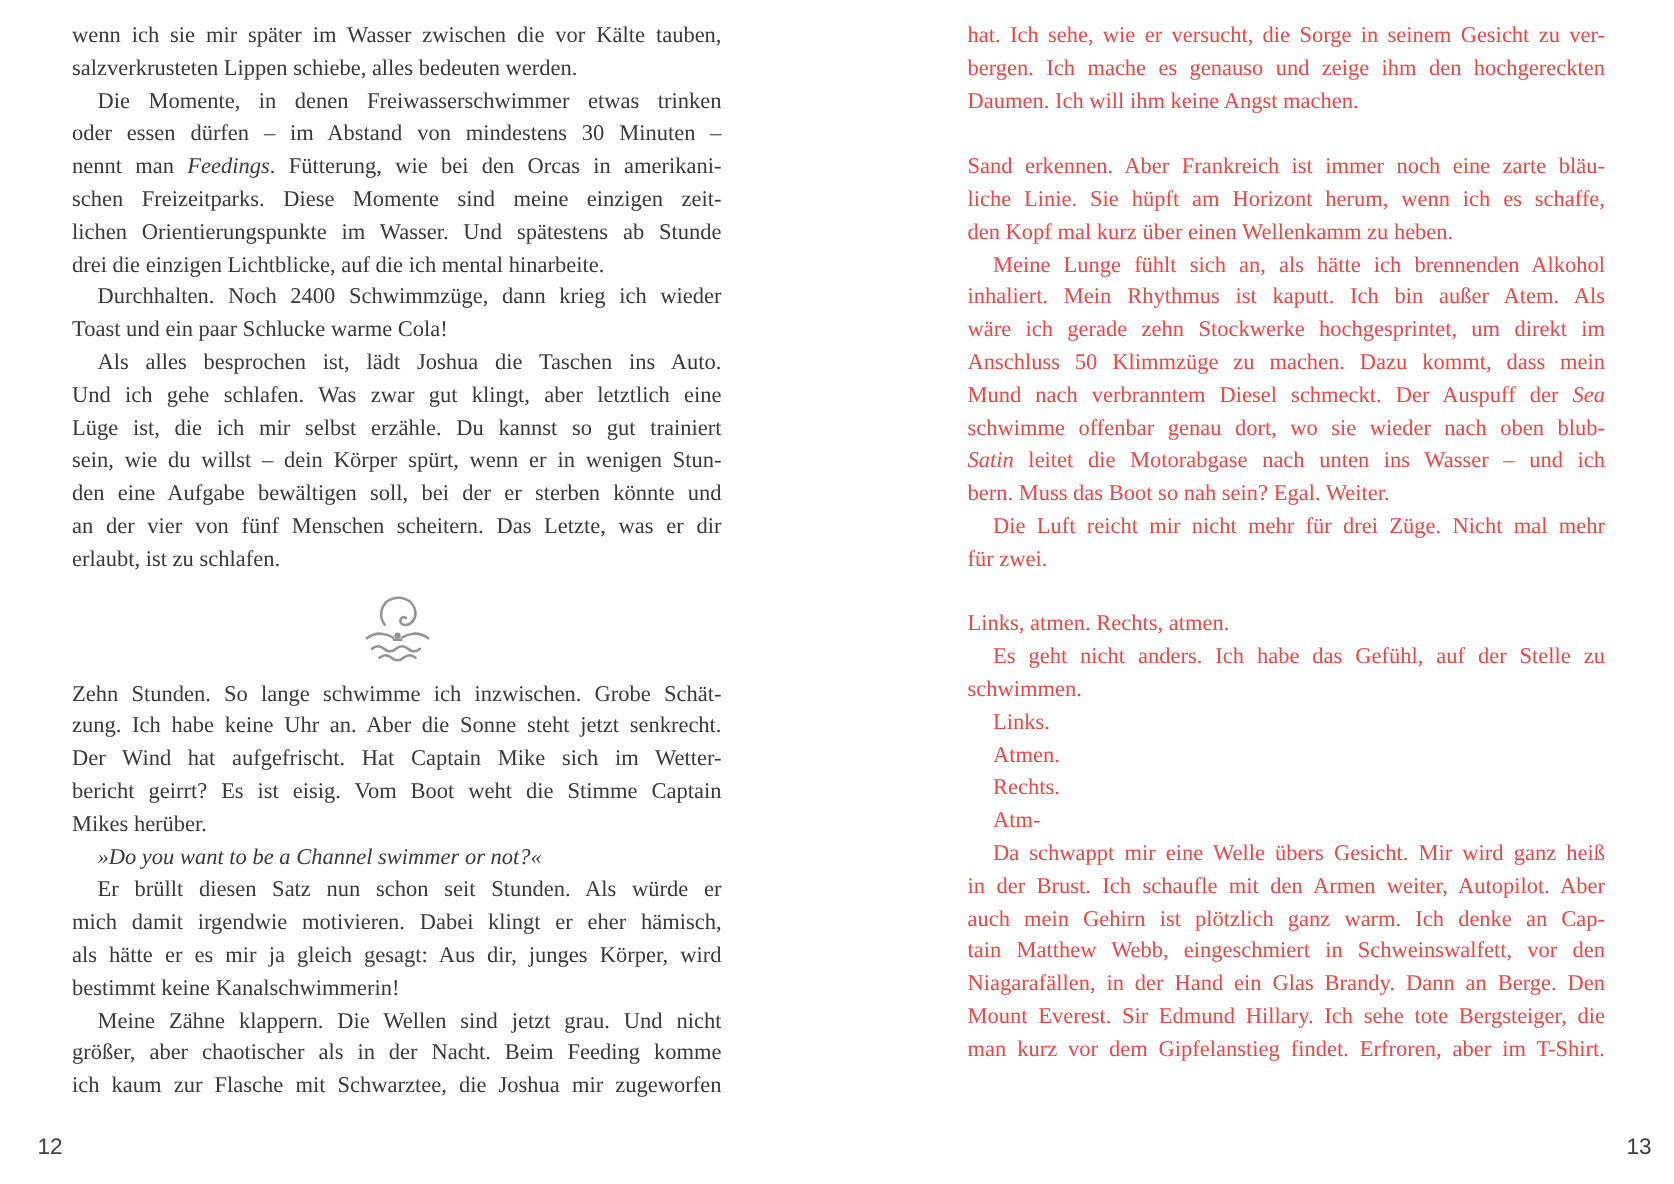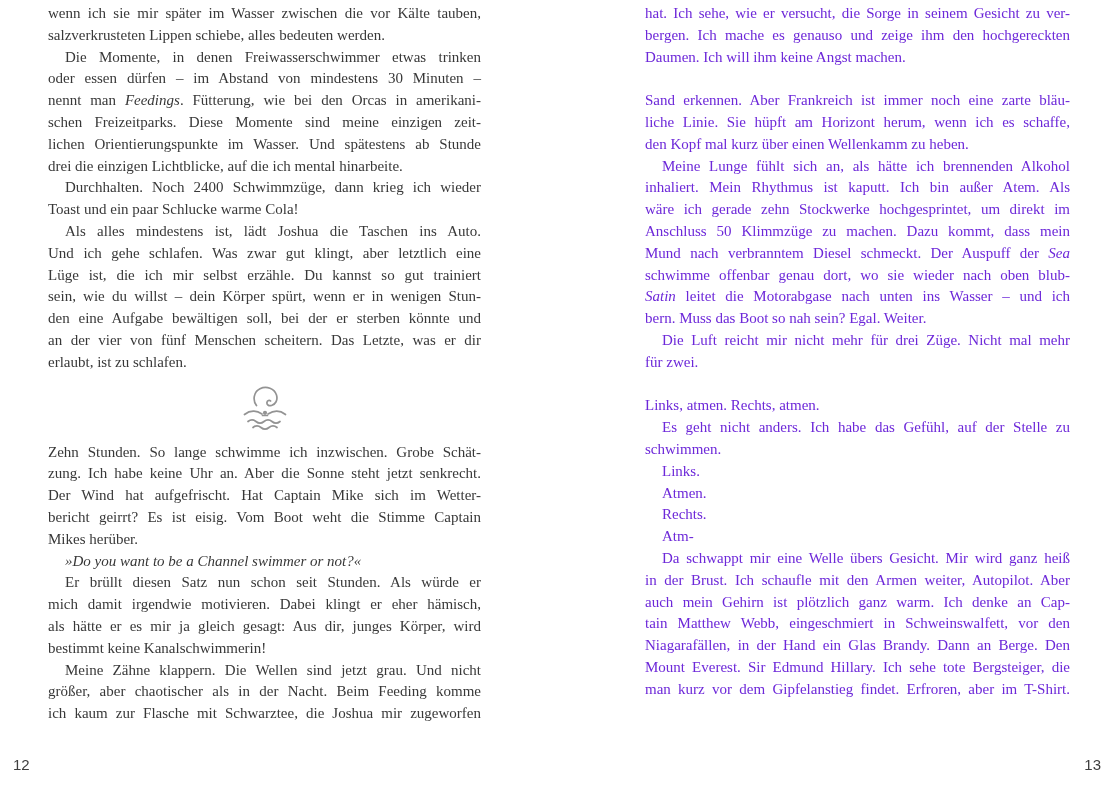--- a/index.html
+++ b/index.html
@@ -10,21 +10,21 @@
   #spread {
     position: relative;
     width: 1116px;
     height: 789px;
     background: #ffffff;
     overflow: hidden;
     font-family: "Liberation Serif", "DejaVu Serif", serif;
   }
   .page-text {
     position: absolute;
-    top: 3px;
+    top: 14px;
     font-size: 15px;
     line-height: 21.8px;
     color: #383838;
   }
   #left-text  { left: 48px;  width: 433px; }
   #right-text { left: 645px; width: 425px; }
   .line {
     text-align: left;
     white-space: normal;
   }
@@ -42,39 +42,39 @@
     justify-content: center;
     color: #939393;
   }
   .page-number {
     position: absolute;
     top: 756px;
     font-family: "Liberation Sans", "DejaVu Sans", sans-serif;
     font-size: 15px;
     color: #3f3f3f;
   }
-  #page-number-left  { left: 13px; }
+  #page-number-left  { left: 25px; }
   #page-number-right { right: 15px; text-align: right; }
 </style>
 </head>
 <body>
 
 <div id="spread">
   <div id="left-text" class="page-text" style="color: rgb(56, 56, 56);">
       <div class="line just"><span>wenn ich sie mir später im Wasser zwischen die vor Kälte tauben,</span></div>
       <div class="line"><span>salzverkrusteten Lippen schiebe, alles bedeuten werden.</span></div>
       <div class="line just indent"><span>Die Momente, in denen Freiwasserschwimmer etwas trinken</span></div>
       <div class="line just"><span>oder essen dürfen – im Abstand von mindestens 30 Minuten –</span></div>
       <div class="line just"><span>nennt man </span><i>Feedings</i><span>. Fütterung, wie bei den Orcas in amerikani-</span></div>
       <div class="line just"><span>schen Freizeitparks. Diese Momente sind meine einzigen zeit-</span></div>
       <div class="line just"><span>lichen Orientierungspunkte im Wasser. Und spätestens ab Stunde</span></div>
       <div class="line"><span>drei die einzigen Lichtblicke, auf die ich mental hinarbeite.</span></div>
       <div class="line just indent"><span>Durchhalten. Noch 2400 Schwimmzüge, dann krieg ich wieder</span></div>
       <div class="line"><span>Toast und ein paar Schlucke warme Cola!</span></div>
-      <div class="line just indent"><span>Als alles mindestens ist, lädt Joshua die Taschen ins Auto.</span></div>
+      <div class="line just indent"><span>Als alles besprochen ist, lädt Joshua die Taschen ins Auto.</span></div>
       <div class="line just"><span>Und ich gehe schlafen. Was zwar gut klingt, aber letztlich eine</span></div>
       <div class="line just"><span>Lüge ist, die ich mir selbst erzähle. Du kannst so gut trainiert</span></div>
       <div class="line just"><span>sein, wie du willst – dein Körper spürt, wenn er in wenigen Stun-</span></div>
       <div class="line just"><span>den eine Aufgabe bewältigen soll, bei der er sterben könnte und</span></div>
       <div class="line just"><span>an der vier von fünf Menschen scheitern. Das Letzte, was er dir</span></div>
       <div class="line"><span>erlaubt, ist zu schlafen.</span></div>
   <div class="ornament-row" style="color: rgb(147, 147, 147);">
     <svg width="46" height="50" viewBox="0 0 46 50" aria-hidden="true">
       <g fill="none" stroke="currentColor" stroke-width="1.7" stroke-linecap="round" stroke-linejoin="round">
 
@@ -98,21 +98,21 @@
       <div class="line"><span>Mikes herüber.</span></div>
       <div class="line indent"><i>»Do you want to be a Channel swimmer or not?«</i></div>
       <div class="line just indent"><span>Er brüllt diesen Satz nun schon seit Stunden. Als würde er</span></div>
       <div class="line just"><span>mich damit irgendwie motivieren. Dabei klingt er eher hämisch,</span></div>
       <div class="line just"><span>als hätte er es mir ja gleich gesagt: Aus dir, junges Körper, wird</span></div>
       <div class="line"><span>bestimmt keine Kanalschwimmerin!</span></div>
       <div class="line just indent"><span>Meine Zähne klappern. Die Wellen sind jetzt grau. Und nicht</span></div>
       <div class="line just"><span>größer, aber chaotischer als in der Nacht. Beim Feeding komme</span></div>
       <div class="line just"><span>ich kaum zur Flasche mit Schwarztee, die Joshua mir zugeworfen</span></div>
     </div>
-  <div id="right-text" class="page-text" style="color: #6d28d9;">
+  <div id="right-text" class="page-text" style="color: #ef4444;">
       <div class="line just"><span>hat. Ich sehe, wie er versucht, die Sorge in seinem Gesicht zu ver-</span></div>
       <div class="line just"><span>bergen. Ich mache es genauso und zeige ihm den hochgereckten</span></div>
       <div class="line"><span>Daumen. Ich will ihm keine Angst machen.</span></div>
       <div class="gap"></div>
       <div class="line just"><span>Sand erkennen. Aber Frankreich ist immer noch eine zarte bläu-</span></div>
       <div class="line just"><span>liche Linie. Sie hüpft am Horizont herum, wenn ich es schaffe,</span></div>
       <div class="line"><span>den Kopf mal kurz über einen Wellenkamm zu heben.</span></div>
       <div class="line just indent"><span>Meine Lunge fühlt sich an, als hätte ich brennenden Alkohol</span></div>
       <div class="line just"><span>inhaliert. Mein Rhythmus ist kaputt. Ich bin außer Atem. Als</span></div>
       <div class="line just"><span>wäre ich gerade zehn Stockwerke hochgesprintet, um direkt im</span></div>

